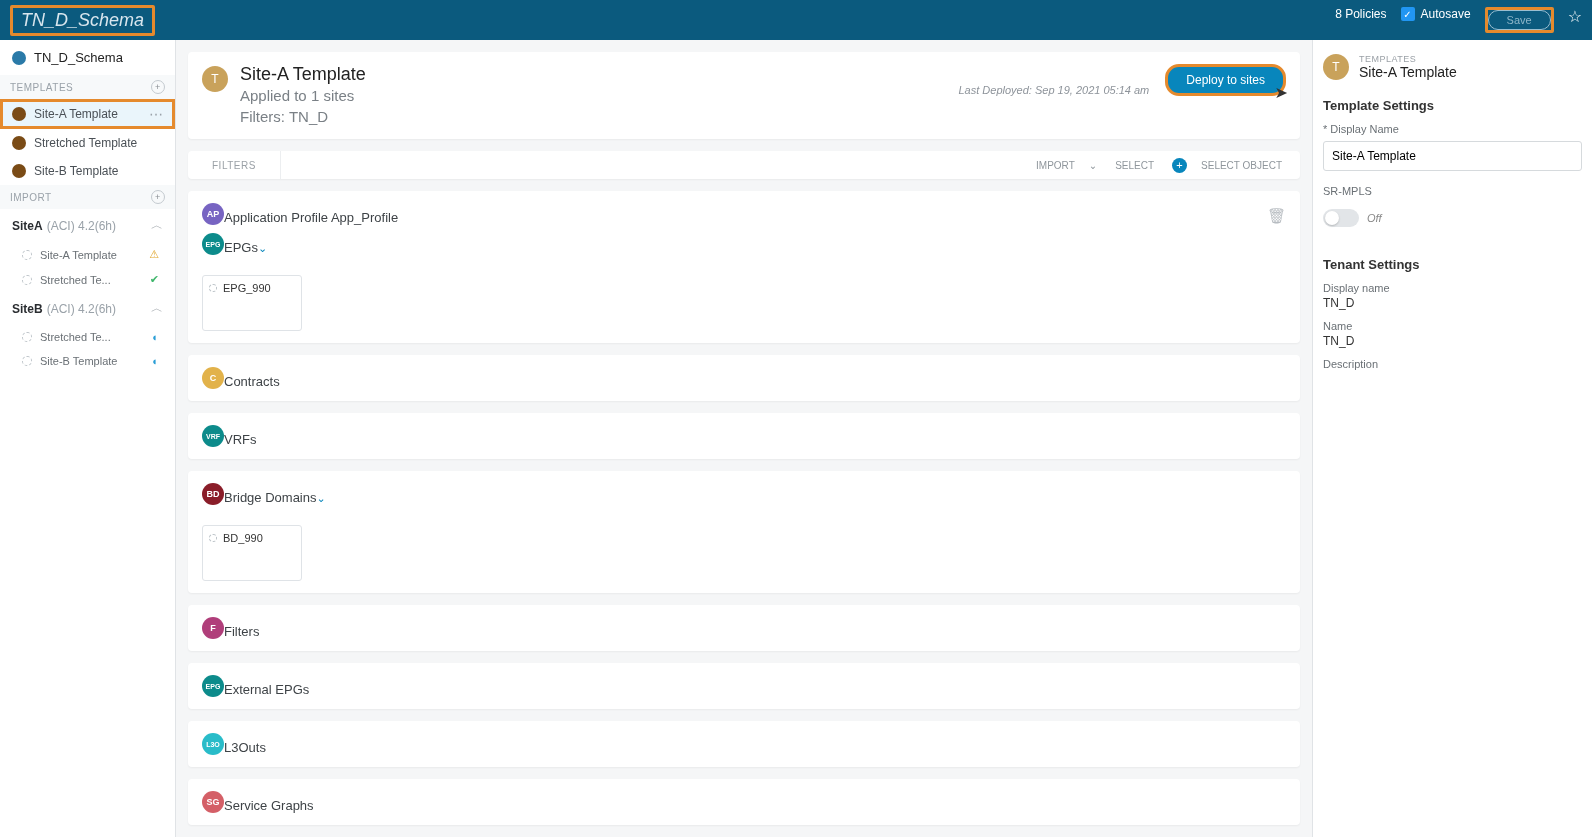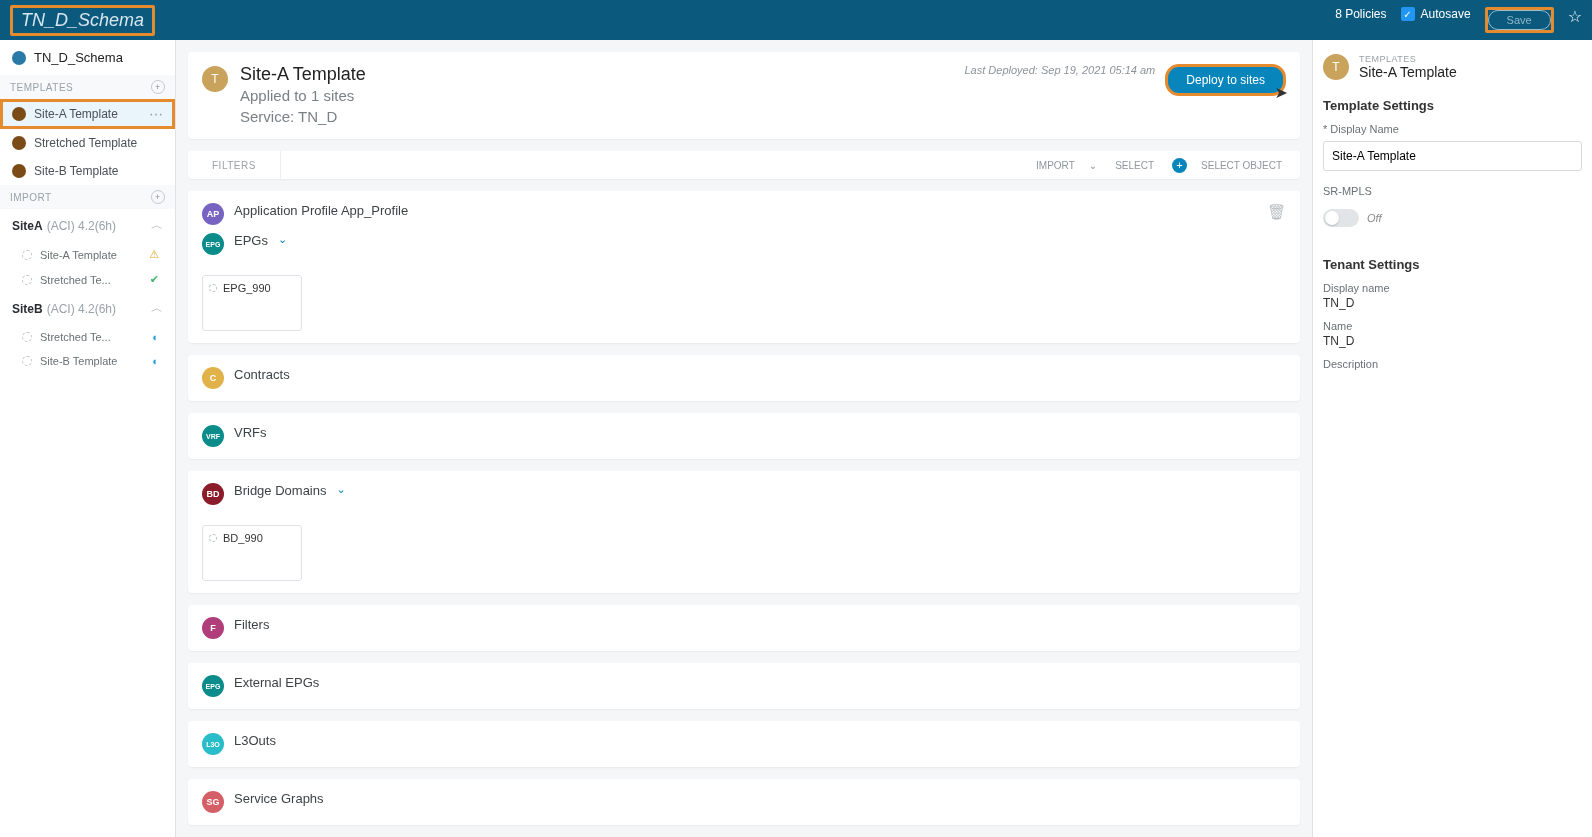--- a/index.html
+++ b/index.html
@@ -39,35 +39,35 @@
   .status.warn { color:#e0a62e;}
   .status.ok { color:#3fb66b;}
   .status.load { color:#2a9ed6;}
   .sb-tiny { width:10px; height:10px; display:inline-block; border-radius:50%; border:1px dashed #bcc3c8;}
 
   
   .tpl-header { background:#fff; margin:12px; border-radius:4px; padding:12px 14px; display:flex; align-items:flex-start; gap:12px; box-shadow:0 1px 2px rgba(0,0,0,0.05);}
   .tpl-avatar { width:26px; height:26px; border-radius:50%; background:#c9a25b; color:#fff; display:flex; align-items:center; justify-content:center; font-size:12px; margin-top:2px;}
   .tpl-title { font-size:18px; color:#222;}
   .tpl-meta { font-size:15px; color:#7a8086; line-height:1.4;}
-  .tpl-header-right { margin-left:auto; display:flex; align-items:flex-start; gap:10px;}
+  .tpl-header-right { margin-left:auto; display:flex; align-items:flex-end; gap:16px;}
   .last-dep { font-style:italic; color:#8d939a; font-size:11px;}
   .deploy-wrap { position:relative; }
   .deploy-btn { background:#0886bc; color:#fff; border:none; padding:6px 18px; border-radius:14px; font-size:12px; cursor:pointer; border:3px solid #e58a2d;}
   .cursor-icon { position:absolute; right:-2px; bottom:-6px; font-size:16px; pointer-events:none;}
 
   .filter-bar { background:#fff; margin:0 12px 12px; border-radius:4px; height:40px; display:flex; align-items:center; box-shadow:0 1px 2px rgba(0,0,0,0.05);}
   .filter-label { color:#9ba1a7; font-size:10px; letter-spacing:0.5px; padding:0 24px; border-right:1px solid #eceef0; height:100%; display:flex; align-items:center;}
   .filter-input { flex:1; border:none; height:100%; padding:0 10px; outline:none;}
   .filter-actions { display:flex; align-items:center; gap:18px; padding:0 18px; font-size:10px; color:#8f969c;}
   .fa-item { display:flex; align-items:center; gap:14px; cursor:pointer;}
   .plus-badge { width:15px; height:15px; border-radius:50%; background:#0886bc; color:#fff; display:flex; align-items:center; justify-content:center; font-size:11px;}
 
   .section { background:#fff; margin:0 12px 12px; border-radius:4px; padding:12px 14px; box-shadow:0 1px 2px rgba(0,0,0,0.05);}
-  .section-head { display:flex; align-items:flex-start; gap:10px; }
+  .section-head { display:flex; align-items:flex-end; }
   .sh-badge { width:22px; height:22px; border-radius:50%; display:flex; align-items:center; justify-content:center; color:#fff; font-size:9px; font-weight:bold;}
   .sh-text { font-size:13px; color:#3e4347;}
   .sh-chev { color:#0886bc; font-size:11px;}
   .sh-del { margin-left:auto; color:#b7bcc1; cursor:pointer; font-size:15px;}
   .card { border:1px solid #dfe3e7; width:100px; height:56px; border-radius:3px; padding:6px; margin-top:12px; font-size:11px; display:flex; align-items:flex-start; gap:6px;}
   .card-dot { width:8px; height:8px; border:1px dashed #bcc3c8; border-radius:50%; margin-top:2px;}
   .epg-block { display:flex; flex-wrap:wrap; gap:10px; margin-top:8px;}
 
   
   .rp-head { display:flex; align-items:center; gap:10px; margin-bottom:18px;}
@@ -160,21 +160,21 @@
       <span class="status load">◐</span>
     </div>
   </div>
 
   <div class="canvas">
     <div class="tpl-header">
       <div class="tpl-avatar">T</div>
       <div>
         <div class="tpl-title">Site-A Template</div>
         <div class="tpl-meta">Applied to 1 sites</div>
-        <div class="tpl-meta">Service: TN_D</div>
+        <div class="tpl-meta">Filters: TN_D</div>
       </div>
       <div class="tpl-header-right">
         <span class="last-dep">Last Deployed: Sep 19, 2021 05:14 am</span>
         <span class="deploy-wrap">
           <button class="deploy-btn">Deploy to sites</button>
           <span class="cursor-icon">➤</span>
         </span>
       </div>
     </div>
 

